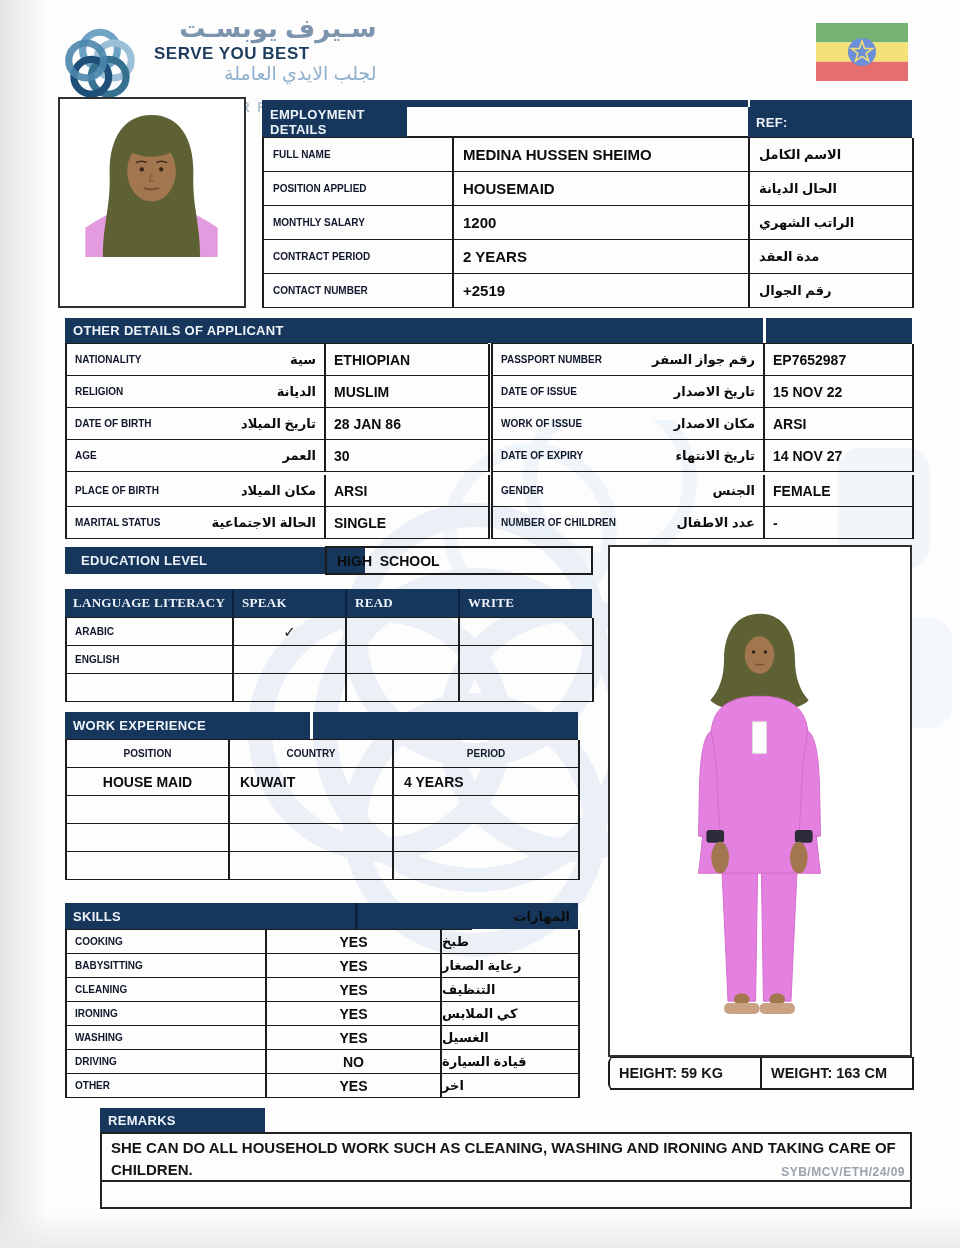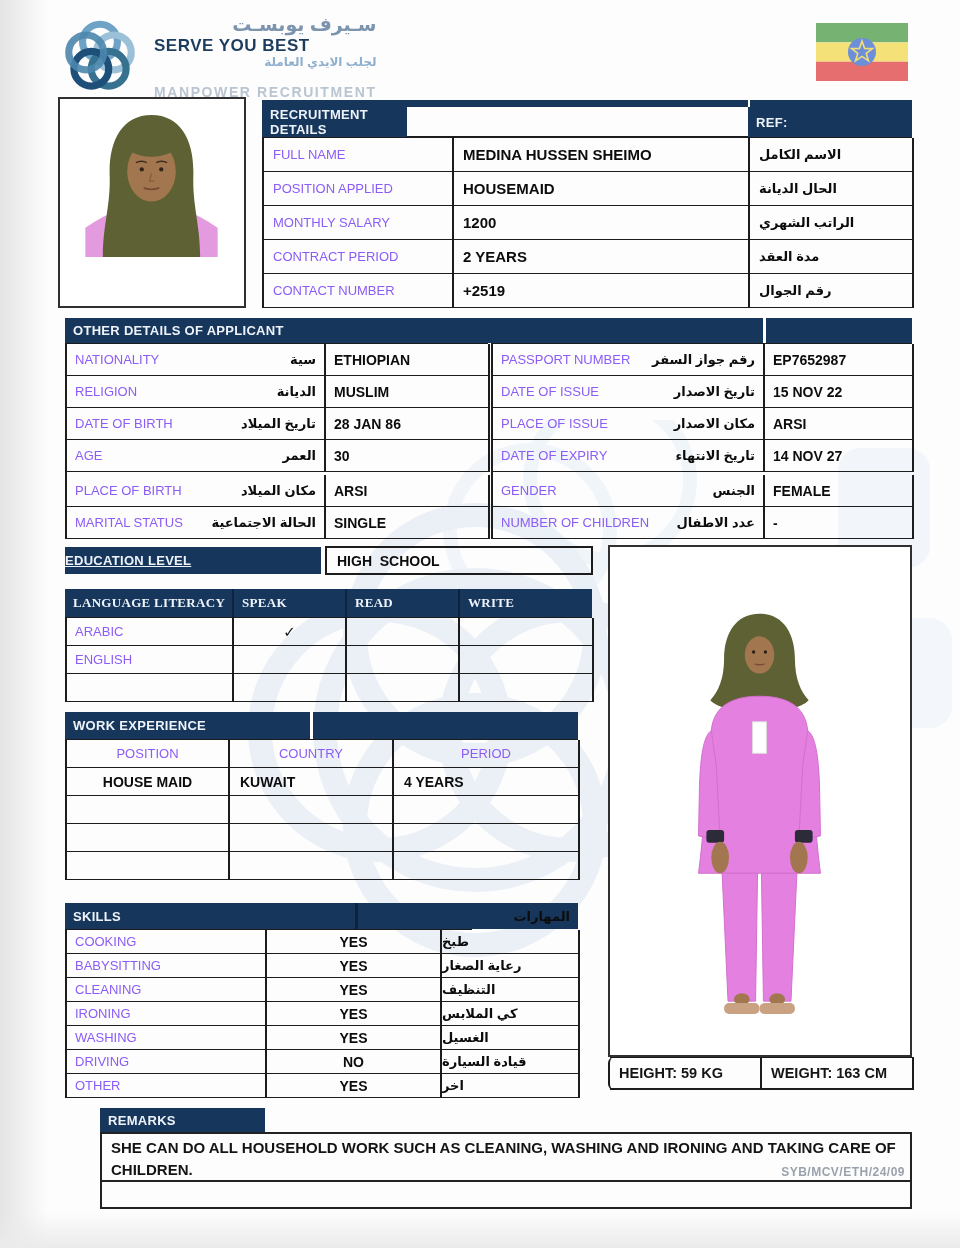--- a/index.html
+++ b/index.html
@@ -13,32 +13,32 @@
   .abs { position:absolute; }
   .navy { background:#16365c; color:#eef3fa; }
   .edge-left  { left:0; top:0; width:48px; height:100%; background:linear-gradient(to right,#e4e4e4,rgba(255,255,255,0)); z-index:0; }
   .edge-bottom{ left:0; bottom:0; width:100%; height:36px; background:linear-gradient(to top,#ebebeb,rgba(255,255,255,0)); z-index:0; }
   .wm { z-index:0; pointer-events:none; }
   .z1 { z-index:1; }
 
   
   .logo-wrap { left:56px; top:14px; display:flex; gap:10px; align-items:center; }
   .logo-text { display:flex; flex-direction:column; line-height:1.15; }
-  .logo-ar-title { font-size:19px; font-weight:bold; color:#7d94ae; direction:rtl; letter-spacing:1px; }
+  .logo-ar-title { font-size:26px; font-weight:bold; color:#7d94ae; direction:rtl; letter-spacing:1px; }
   .logo-title { font-size:17px; font-weight:bold; color:#1c3c5e; letter-spacing:.5px; }
-  .logo-ar-sub { font-size:12px; font-weight:bold; color:#8fb0cd; direction:rtl; }
+  .logo-ar-sub { font-size:19px; font-weight:normal; color:#8fb0cd; direction:rtl; }
   .logo-sub { font-size:14px; font-weight:bold; color:#b9c5d0; letter-spacing:1.6px; margin-top:14px; }
 
   
   .photo-box { border:2.5px solid #303030; background:#fff; }
   .portrait-box { left:58px; top:97px; width:188px; height:211px; padding:2px; }
   .fullbody-box { left:608px; top:545px; width:304px; height:512px; }
 
   
-  .lbl { font-size:13px; font-weight:normal; color:#8b5cf6; }
+  .lbl { font-size:10px; font-weight:bold; color:#0f172a; }
   .val { font-size:14px; font-weight:bold; color:#0c0c0c; }
   .ar  { font-size:13px; font-weight:bold; direction:rtl; color:#0c0c0c; }
   .hdr-txt { font-size:13px; font-weight:bold; letter-spacing:.3px; }
 
   
   .emp { left:262px; top:100px; width:650px; }
   .emp-strip { height:7px; position:relative; }
   .emp-strip .div1 { position:absolute; left:486px; top:0; width:2px; height:7px; background:#fff; }
   .emp-header { display:grid; grid-template-columns:145px 341px 164px; height:30px; }
   .emp-header > div { display:flex; align-items:center; padding-left:8px; }
@@ -56,21 +56,21 @@
   .od-left  { left:65px;  top:343px; width:423px; }
   .od-right { left:491px; top:343px; width:421px; }
   .od-row { display:grid; height:32px; }
   .od-left  .od-row { grid-template-columns:259px 164px; }
   .od-right .od-row { grid-template-columns:272px 149px; }
   .od-row > div { border-right:2px solid #1c1c1c; border-bottom:1.5px solid #1c1c1c; display:flex; align-items:center; padding:0 8px; }
   .od-label { justify-content:space-between;gap:8px; }
   .od-gap { height:3px; }
 
   
-  .edu-tag { left:65px; top:547px; width:256px; height:27px; display:flex; align-items:center; padding-left:0;text-decoration:underline; }
+  .edu-tag { left:65px; top:547px; width:300px; height:27px; display:flex; align-items:center; padding-left:16px; }
   .edu-val { left:325px; top:546px; width:268px; height:29px; border:2px solid #1c1c1c; display:flex; align-items:center; padding-left:10px; background:transparent; }
   .pre { white-space:pre; }
 
   
   .lang { left:65px; top:589px; width:527px; }
   .lang-head { display:grid; grid-template-columns:167px 113px 113px 134px; height:28px; }
   .lang-head > div { display:flex; align-items:center; padding-left:8px; border-left:2px solid #0b2340;font-family:Liberation Serif, serif; }
   .lang-head > div:first-child { border-left:none; }
   .lang-body { border-left:2px solid #1c1c1c; border-top:1.5px solid #1c1c1c; }
   .lang-row { display:grid; grid-template-columns:167px 113px 113px 134px; height:28px; }
@@ -171,21 +171,21 @@
       <path d="M84,89 Q92,92 100,89" stroke="#7c4a35" stroke-width="2" fill="none"></path>
       <path d="M92,74 L90,82 L95,82" stroke="#8a5c3e" stroke-width="1.3" fill="none"></path>
     </svg>
   </div>
 
   <div class="abs z1 emp">
     <div class="emp-strip navy">
         <span class="div1"></span>
       </div>
     <div class="emp-header">
-      <div class="navy hdr-txt">RECRUITMENT DETAILS</div>
+      <div class="navy hdr-txt">EMPLOYMENT DETAILS</div>
       <div class="emp-h-mid"></div>
       <div class="navy hdr-txt">REF:</div>
     </div>
     <div class="emp-body">
       <div class="emp-row">
         <div class="lbl">FULL NAME</div>
         <div class="c2 val">MEDINA HUSSEN SHEIMO</div>
         <div class="c3 ar">الاسم الكامل</div>
       </div>
       <div class="emp-row">
@@ -272,21 +272,21 @@
     </div>
     <div class="od-row">
       <div class="od-label">
           <span class="lbl">DATE OF ISSUE</span>
           <span class="ar">تاريخ الاصدار</span>
         </div>
       <div class="val">15 NOV 22</div>
     </div>
     <div class="od-row">
       <div class="od-label">
-          <span class="lbl">PLACE OF ISSUE</span>
+          <span class="lbl">WORK OF ISSUE</span>
           <span class="ar">مكان الاصدار</span>
         </div>
       <div class="val">ARSI</div>
     </div>
     <div class="od-row">
       <div class="od-label">
           <span class="lbl">DATE OF EXPIRY</span>
           <span class="ar">تاريخ الانتهاء</span>
         </div>
       <div class="val">14 NOV 27</div>

